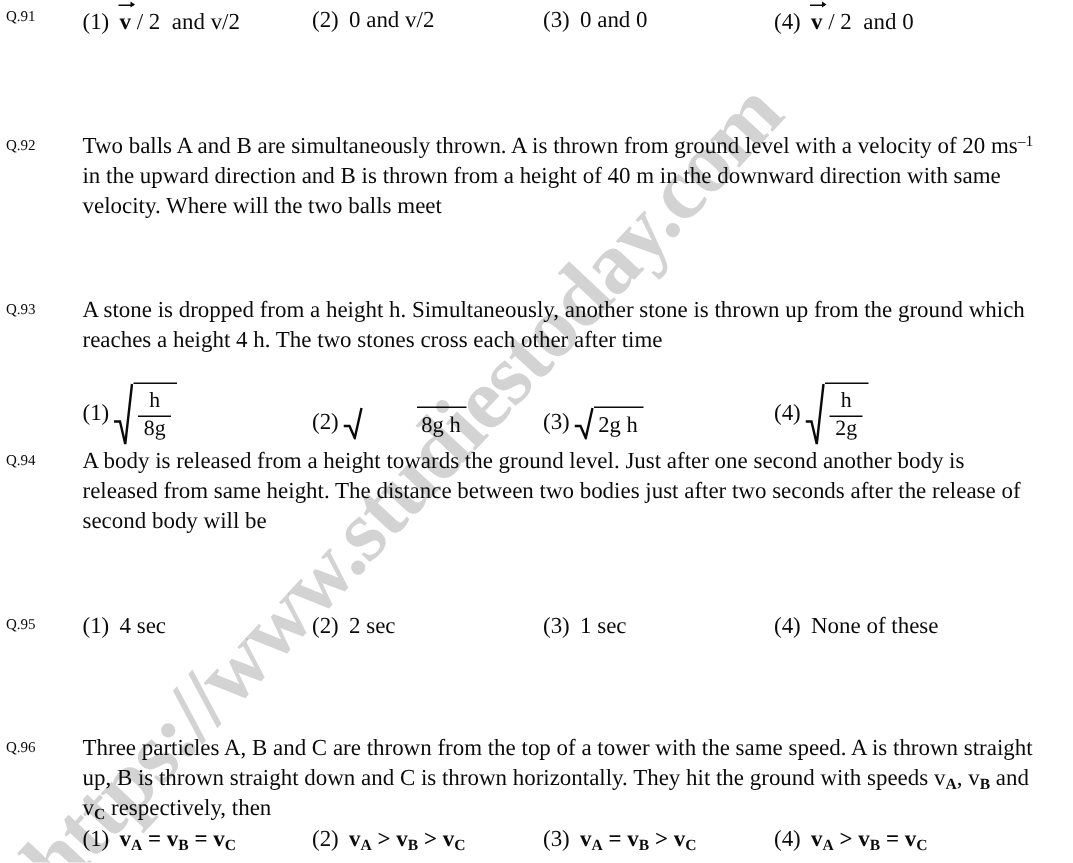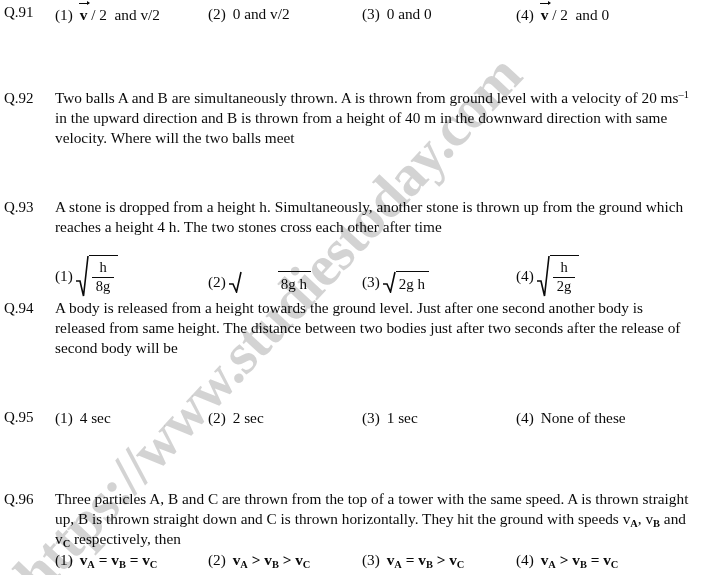--- a/index.html
+++ b/index.html
@@ -50,21 +50,21 @@
   .question {
     position: absolute;
     left: 0;
     width: 715px;
   }
   .q-label {
     position: absolute;
     left: 4px;
     top: 0;
     width: 48px;
-    font-size: 15px;
+    font-size: 10px;
     line-height: 20px;
     letter-spacing: 0px;
   }
   .q-body {
     margin-left: 55px;
     margin-right: 4px;
     font-size: 15.3px;
     line-height: 20px;
     text-align: justify;
     text-justify: inter-word;

